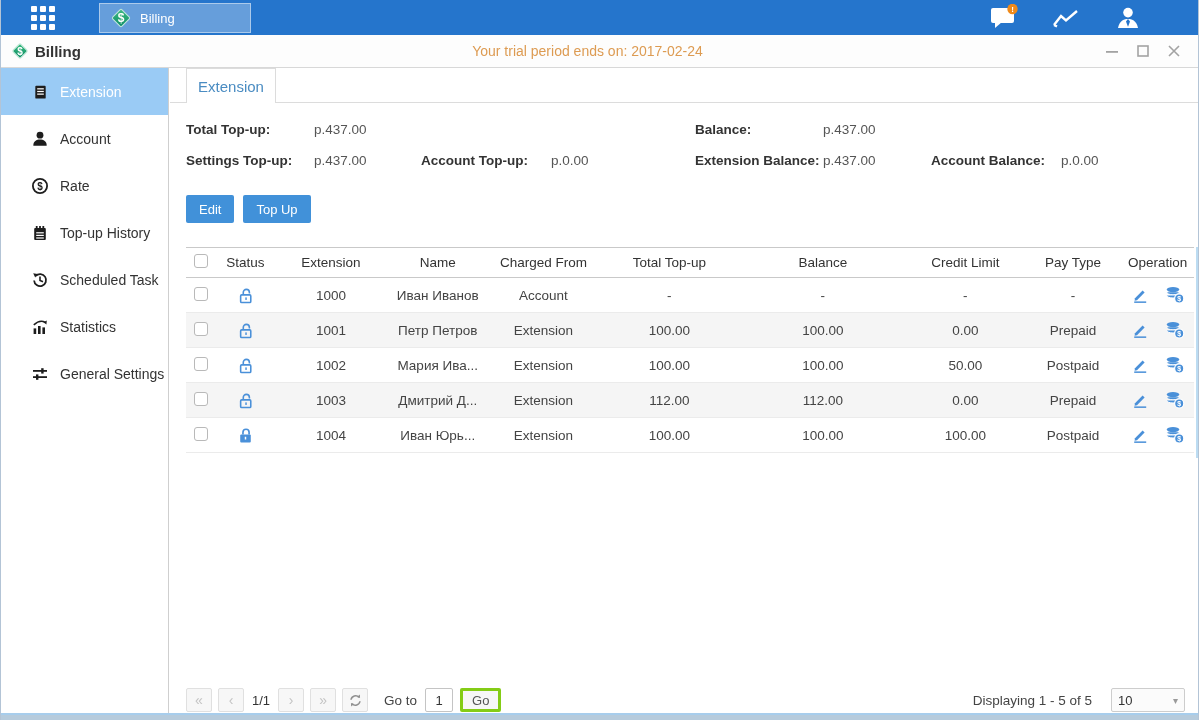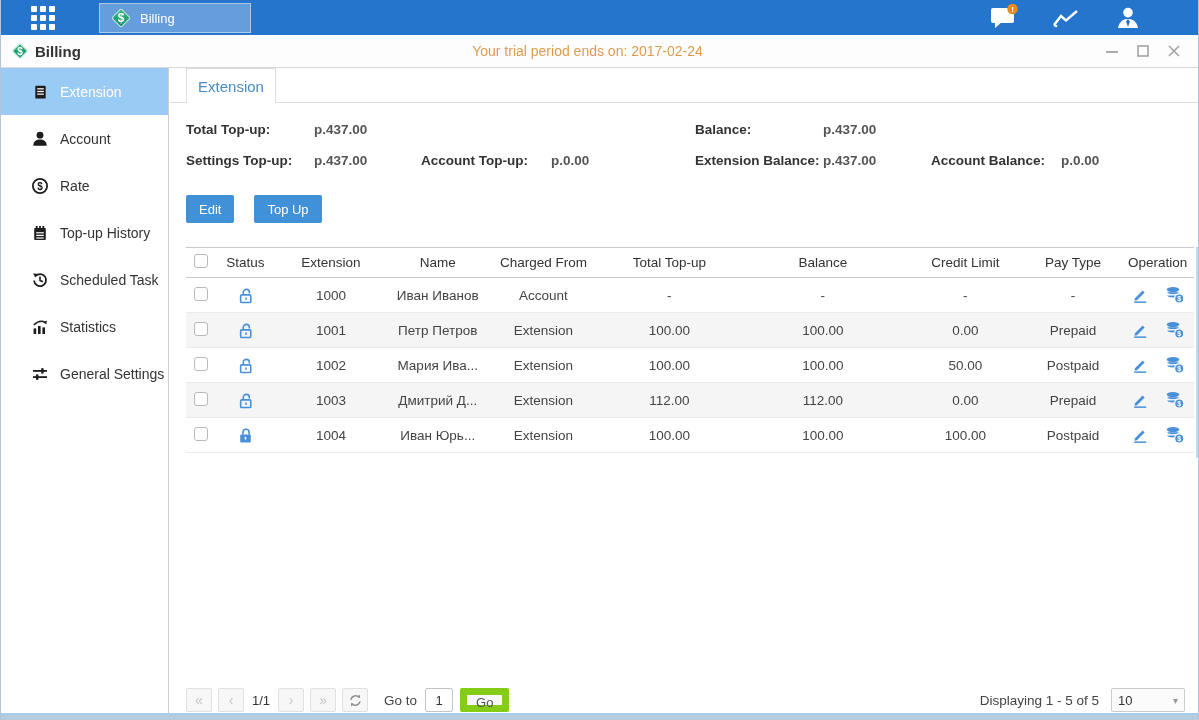--- a/index.html
+++ b/index.html
@@ -43,48 +43,48 @@
   
   .content { position:absolute; left:169px; top:68px; right:0; bottom:7px; background:#fff; }
   .tabstrip { position:absolute; left:0; top:0; right:0; height:35px; border-bottom:1px solid #dcdcdc; }
   .tab-active { position:absolute; left:16px; top:0; width:90px; height:35px; background:#fff; border:1px solid #dcdcdc; border-bottom:none;
                 display:flex; align-items:center; justify-content:center; font-size:15px; color:#4a8cc2; cursor:pointer; }
   .tab-active:after { content:""; position:absolute; left:0; right:0; bottom:-1px; height:1px; background:#fff; }
 
   .summary { position:absolute; left:0; top:46px; right:0; height:66px; }
   .sum-field { position:absolute; font-size:13.5px; white-space:nowrap; }
   .sum-field .sl { font-weight:bold; color:#333; }
-  .sum-field .sv { color:#555;font-weight:bold; }
+  .sum-field .sv { color:#555; }
   .r1 { top:8px; } .r2 { top:39px; }
   .fx1 { left:16px; } .fv1 { left:144px; } .fx2 { left:251px;text-align:right; } .fv2 { left:381px; }
   .fx3 { left:525px; } .fv3 { left:653px; } .fx4 { left:761px; } .fv4 { left:891px; }
 
-  .btn-row { position:absolute; left:16px; top:127px; display:flex; gap:20px; }
+  .btn-row { position:absolute; left:16px; top:127px; display:flex; gap:9px; }
   .btn { background:var(--accent,#4191d9); color:#fff; font-size:13px; border:none; border-radius:2px; height:28px; padding:0 13px; cursor:pointer; font-family:inherit; }
 
   
   .tbl-wrap { position:absolute; left:16px; top:179px; right:4px; }
   table { width:100%; border-collapse:collapse; table-layout:fixed; font-size:13.5px; color:#444; }
   thead th { height:30px; font-weight:normal; color:#333; border-top:1px solid #c9c9c9; border-bottom:1px solid #c9c9c9; text-align:center; }
   tbody td { height:35px; text-align:center; border-bottom:1px solid #ebebeb; overflow:hidden; white-space:nowrap; }
   tbody tr.stripe { background:#f5f5f5; }
   .cb { width:14px; height:14px; border:1.5px solid #b9b9b9; border-radius:3px; background:#fff; display:inline-block; cursor:pointer; }
   .op-icons { display:flex; align-items:center; justify-content:center; gap:16px; }
   .op-icons .op { cursor:pointer; display:inline-flex; }
   .scroll-hint { position:absolute; right:-5px; top:0; width:3px; background:#bcdcf2; }
 
   
   .pager { position:absolute; left:16px; right:13px; top:617px; height:30px; display:flex; align-items:center; font-size:13px; color:#555; }
   .pg-btn { width:26px; height:24px; background:#f7f7f7; border:1px solid #e0e0e0; border-radius:2px; display:flex; align-items:center; justify-content:center;
             color:#c3c3c3; font-size:14px; margin-right:6px; cursor:pointer; user-select:none; }
   .pg-label { margin:0 8px 0 2px; color:#333; }
   .goto-lbl { margin:0 8px 0 10px; color:#444; font-size:13.5px; }
   .goto-input { width:28px; height:24px; border:1px solid #c4c4c4; border-radius:2px; text-align:center; font-size:13px; color:#333; font-family:inherit; }
-  .go-btn { height:24px; padding:0 9px; background:#f7f7f7; border:7px solid #84cc16; border-radius:2px; color:#555; font-size:13px; margin-left:7px; cursor:pointer; font-family:inherit; }
-  .pager-right { margin-left:auto; display:flex; align-items:center; gap:12px; }
+  .go-btn { height:24px; padding:0 9px; background:#f7f7f7; border:3px solid #84cc16; border-radius:2px; color:#555; font-size:13px; margin-left:7px; cursor:pointer; font-family:inherit; }
+  .pager-right { margin-left:auto; display:flex; align-items:center; gap:19px; }
   .displaying { color:#444; font-size:13.5px; }
   .size-select { width:74px; height:24px; border:1px solid #cdcdcd; border-radius:2px; background:#fbfbfb; display:flex; align-items:center;
                  padding:0 6px; justify-content:space-between; color:#333; cursor:pointer; }
   .size-select .caret { color:#9a9a9a; font-size:10px; }
 
   .bottom-strip { position:absolute; left:0; right:0; bottom:0; height:7px; background:#b6cbdc; border-top:2px solid #a7cdec; }
 </style>
 </head>
 <body>
 

